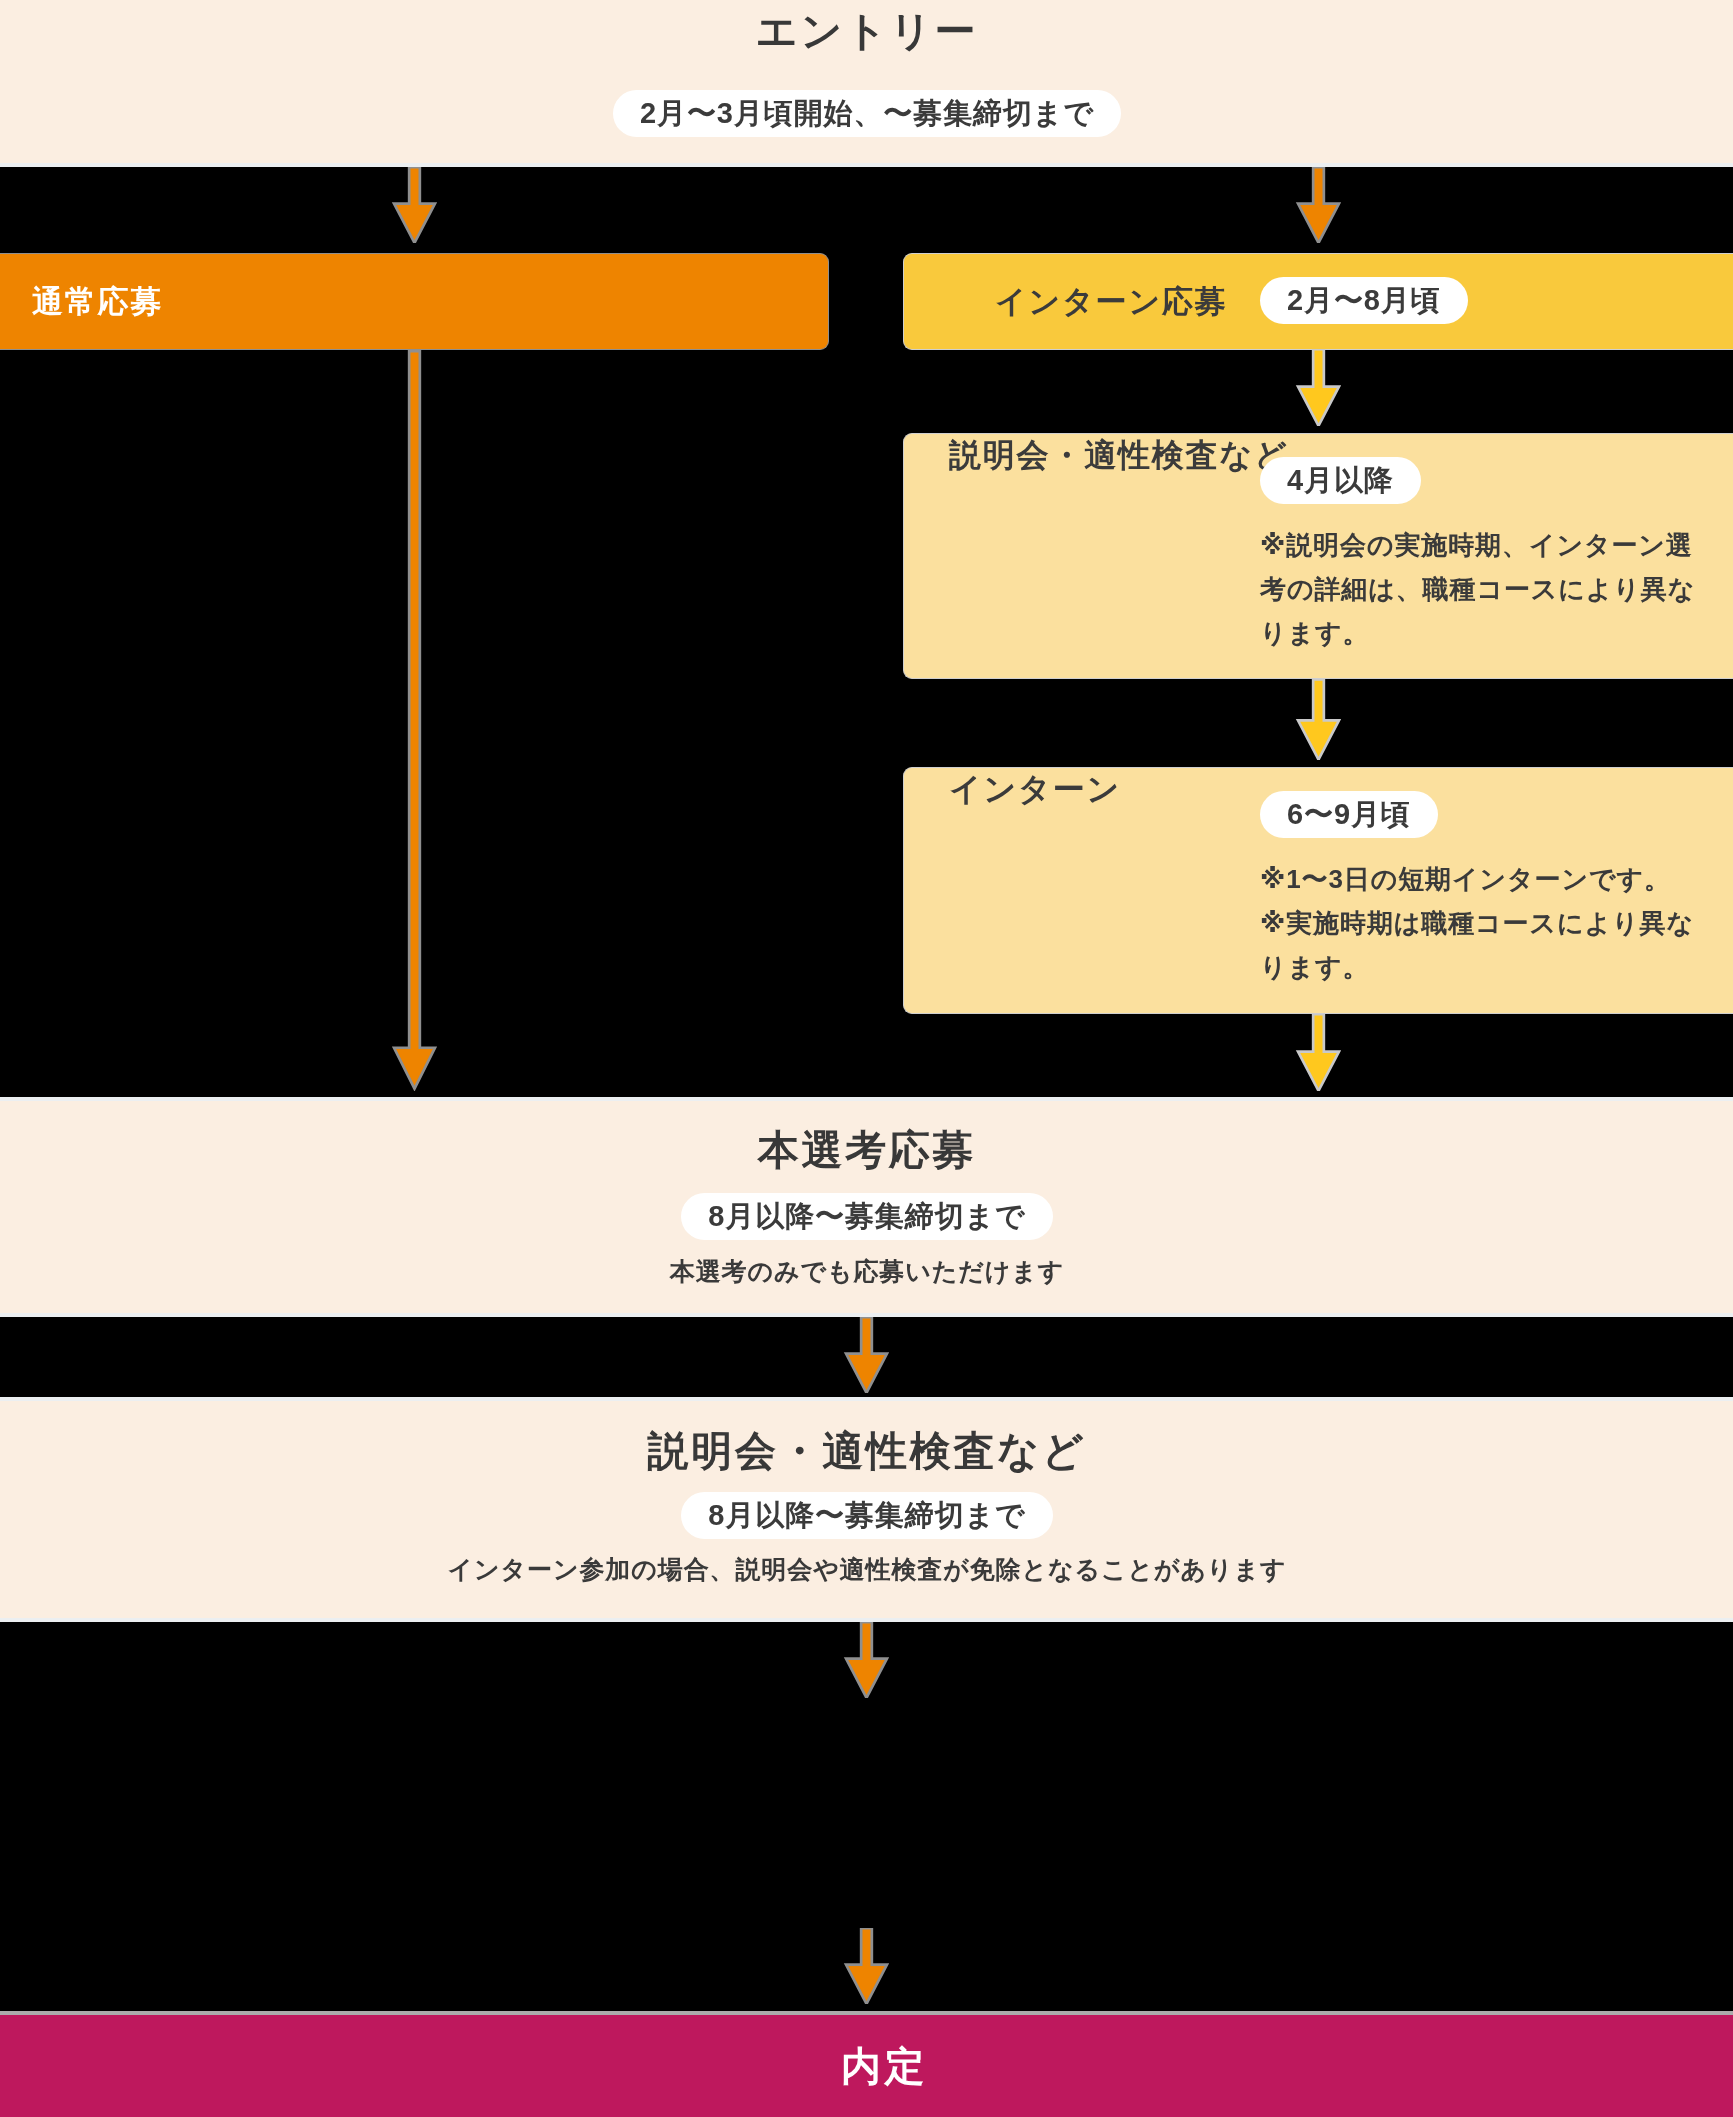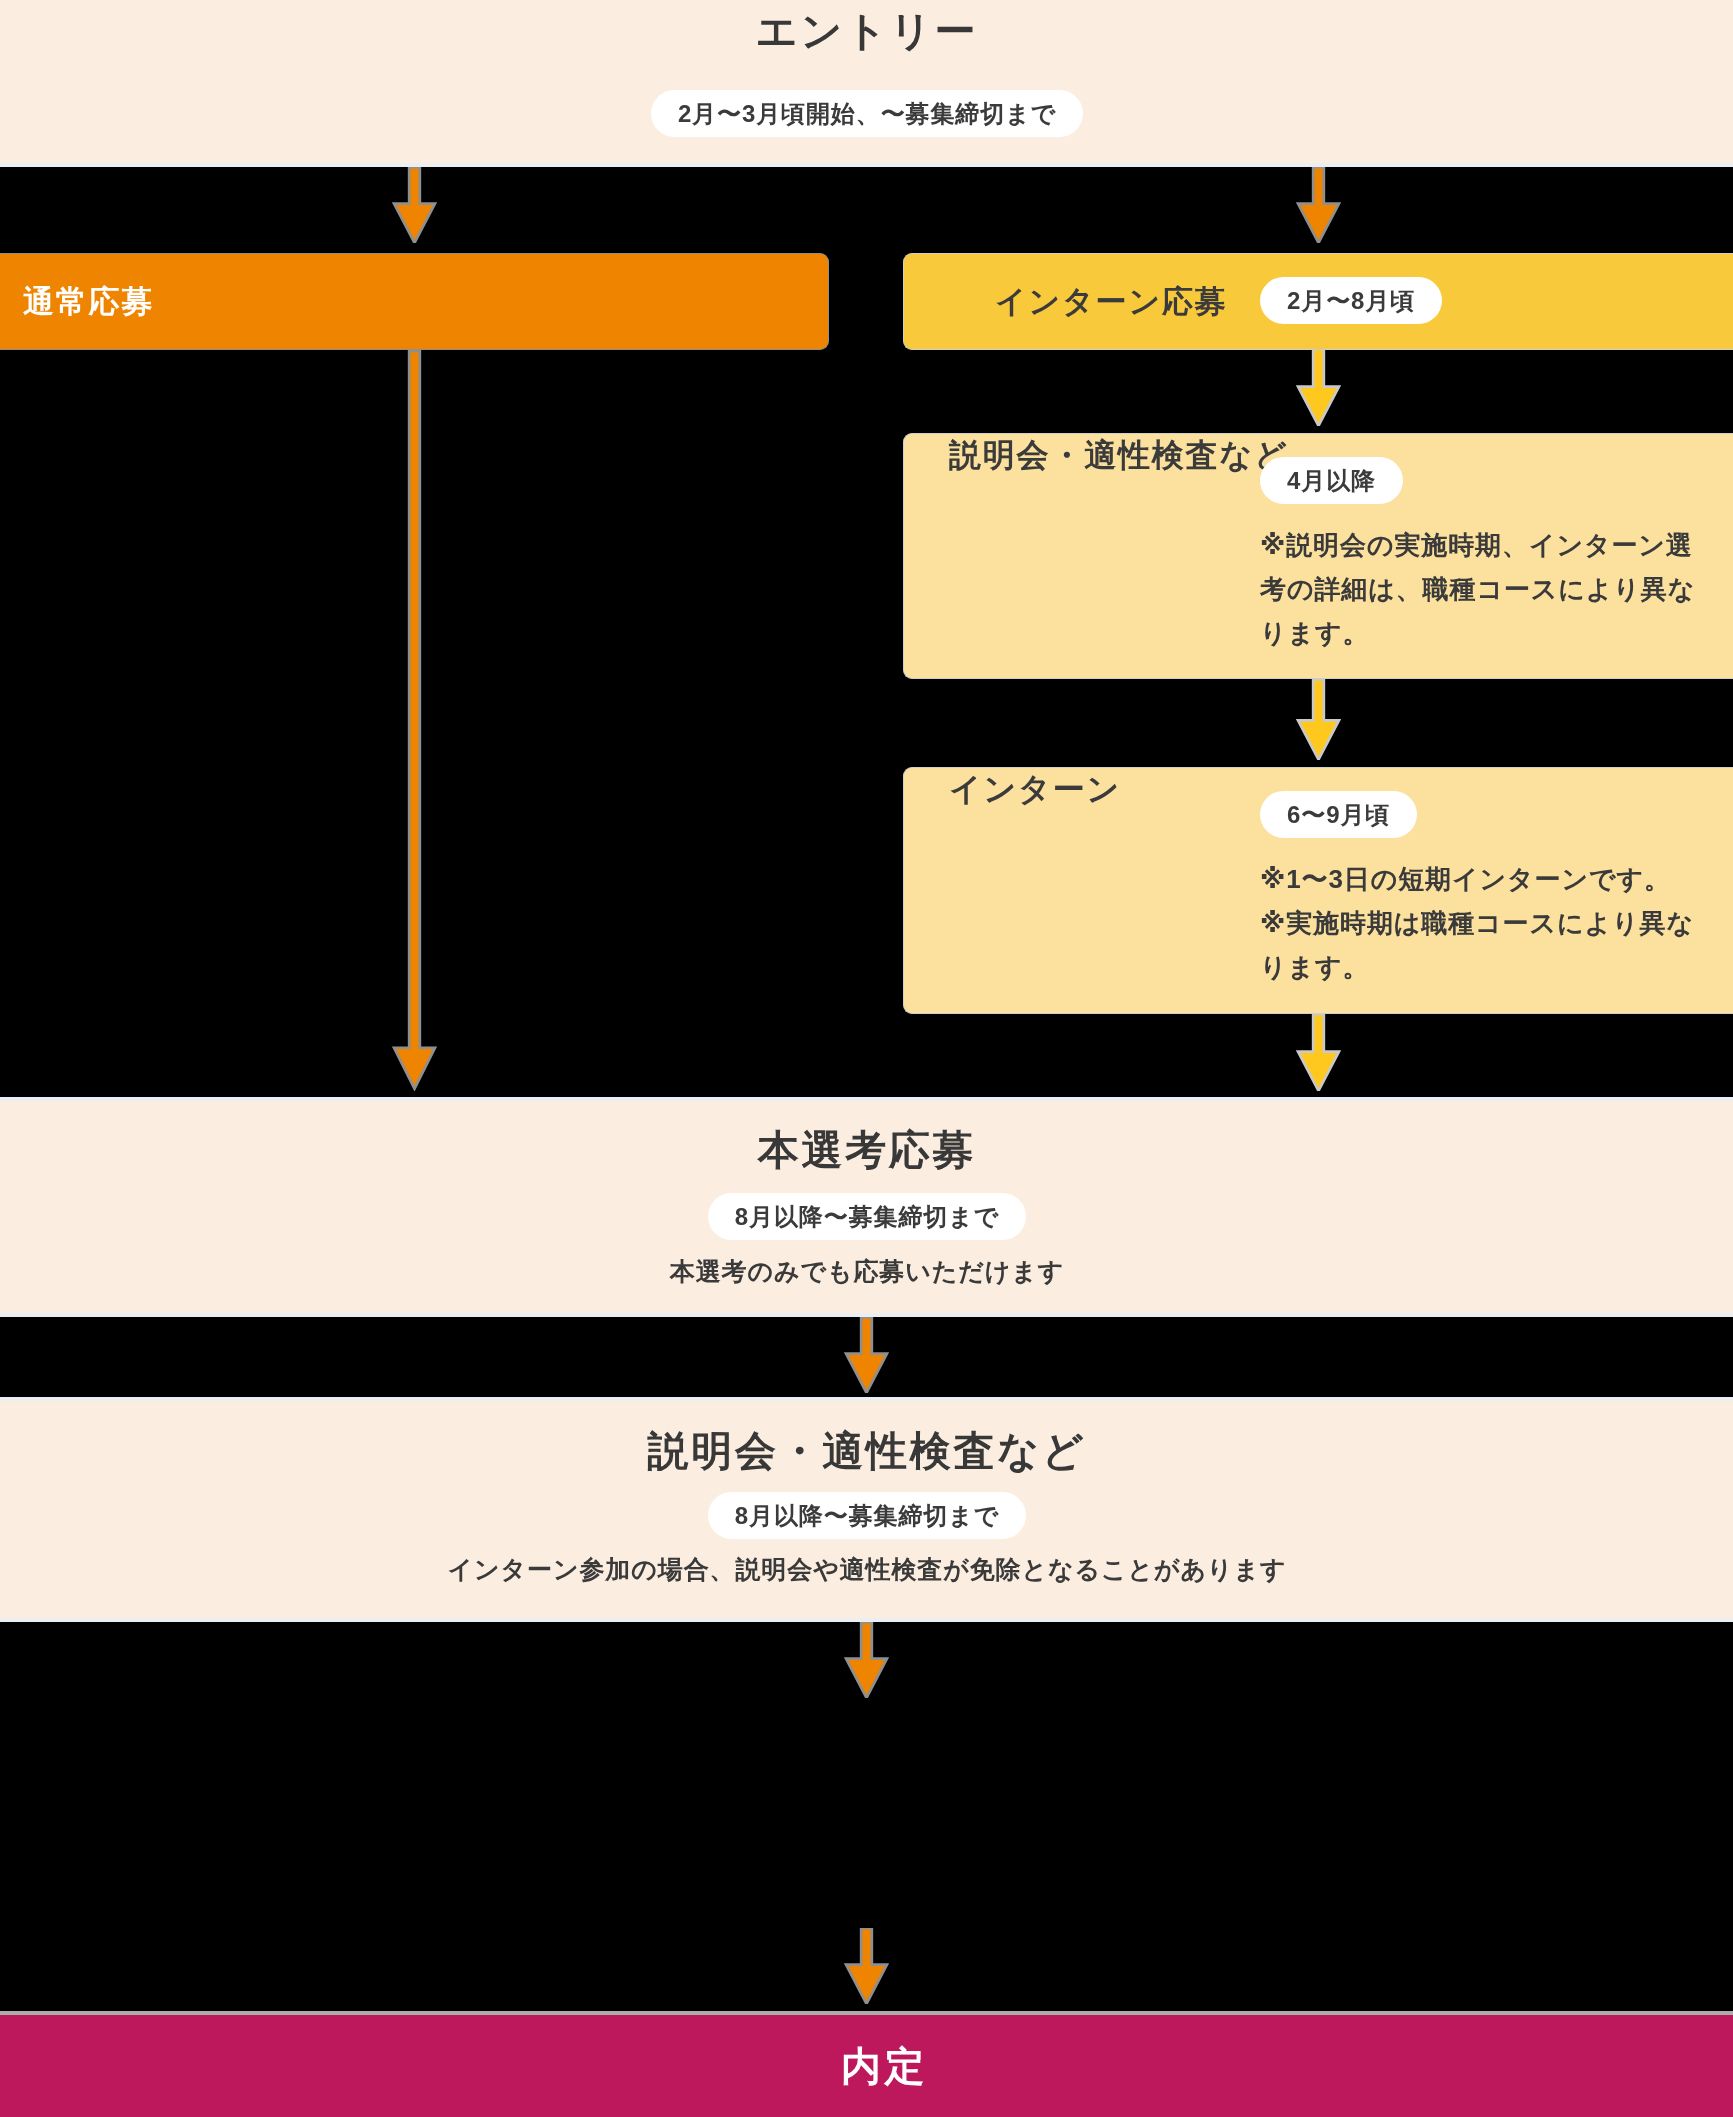--- a/index.html
+++ b/index.html
@@ -30,21 +30,21 @@
     color: #383838;
     line-height: 1;
   }
   .pill {
     display: inline-block;
     background: #fff;
     border-radius: 24px;
     height: 47px;
     line-height: 47px;
     padding: 0 27px;
-    font-size: 24px;
+    font-size: 29px;
     font-weight: bold;
     color: #3b3b3b;
     letter-spacing: 0.9px;
     white-space: nowrap;
   }
   .sub-note {
     font-size: 25px;
     font-weight: bold;
     letter-spacing: 0.9px;
     color: #3a3a3a;
@@ -62,21 +62,21 @@
     border-left: none;
     border-radius: 0 9px 9px 0;
     display: flex;
     align-items: center;
   }
   .bar.orange .bar-label {
     color: #fff;
     font-size: 31px;
     font-weight: bold;
     letter-spacing: 1.8px;
-    padding-left: 23px;
+    padding-left: 32px;
   }
   .bar.yellow {
     left: 903px;
     right: 0;
     top: 253px;
     background: #F9C93C;
     border: 1.8px solid #cfcfcf;
     border-right: none;
     border-radius: 9px 0 0 9px;
     display: flex;

